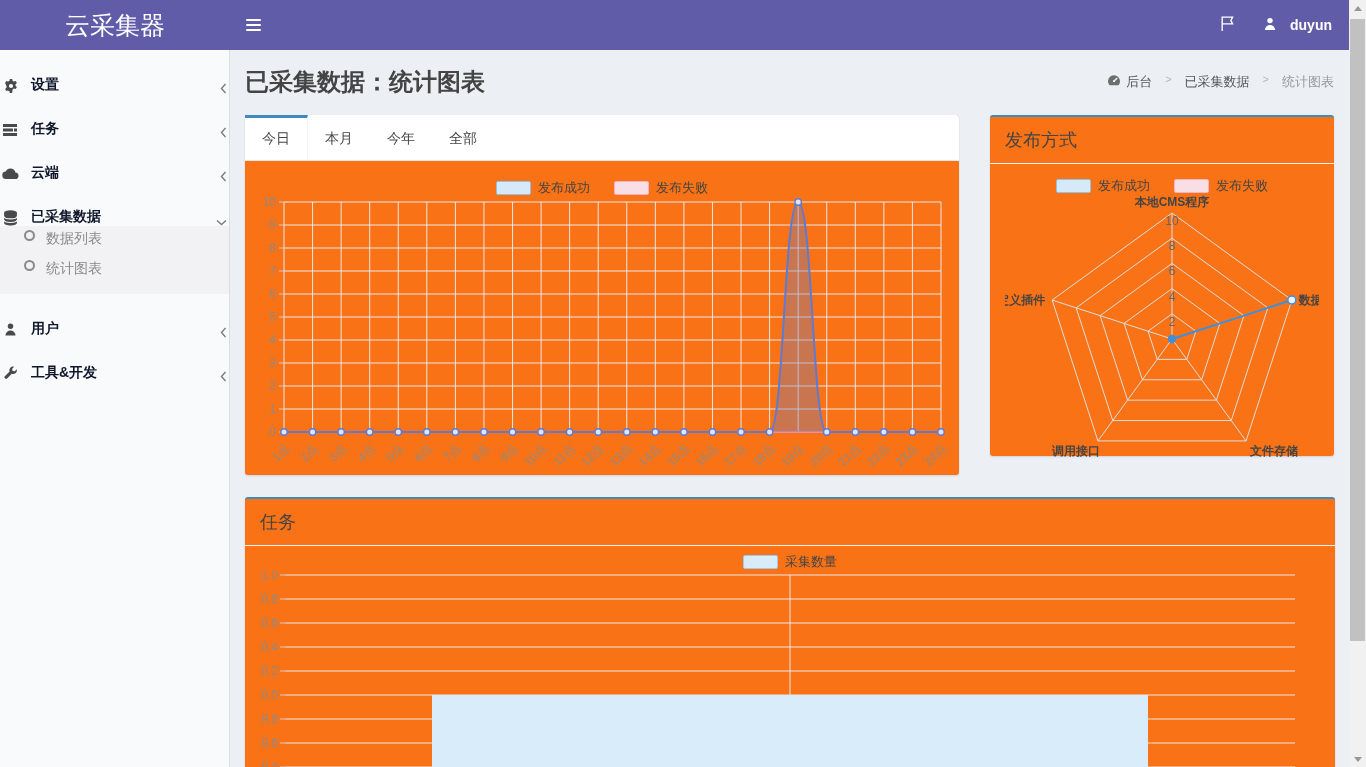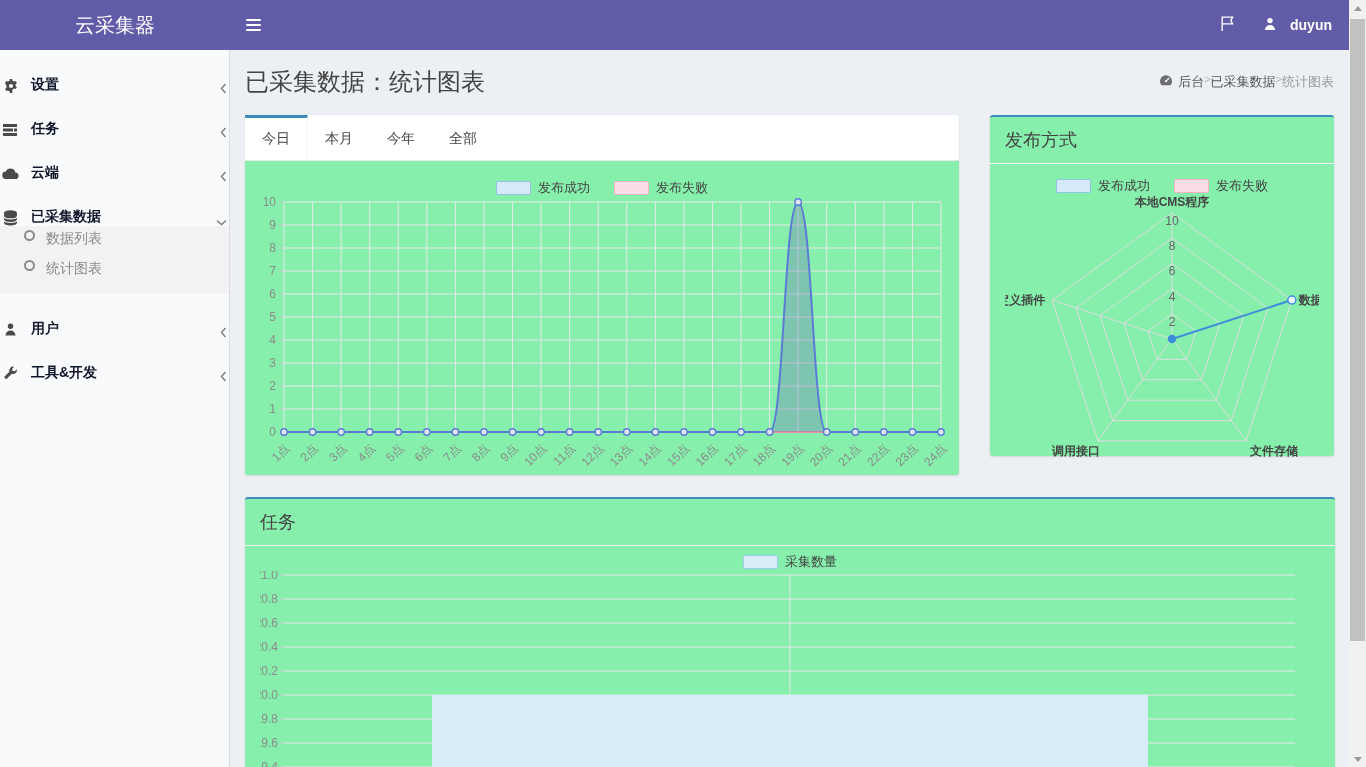--- a/index.html
+++ b/index.html
@@ -2,48 +2,48 @@
 <html><head>
 <meta charset="utf-8">
 <style>
   *{margin:0;padding:0;box-sizing:border-box}
   html,body{width:1366px;height:767px;overflow:hidden}
   body{font-family:"Liberation Sans","DejaVu Sans",sans-serif;background:#ecf0f5;position:relative;font-size:14px;color:#444}
   svg text{font-size:12px;font-family:"Liberation Sans","DejaVu Sans",sans-serif}
 
   
   .header{position:absolute;top:0;left:0;width:1366px;height:50px;background:#605ca8;display:flex;align-items:stretch;z-index:5}
-  .logo{width:230px;display:flex;align-items:center;justify-content:center;color:#fff;font-size:20px}
+  .logo{width:230px;display:flex;align-items:center;justify-content:center;color:#fff;font-size:25px}
   .hamburger{width:46px;display:flex;flex-direction:column;align-items:center;justify-content:center;gap:3px;cursor:pointer}
   .hamburger span{display:block;width:15px;height:2px;background:#fff;border-radius:1px}
   .header-right{margin-left:auto;display:flex;align-items:center;gap:26px;padding-right:34px}
   .flag-btn,.user-btn{display:flex;align-items:center;gap:12px;color:#fff;cursor:pointer}
   .user-btn{font-weight:bold;font-size:14px}
 
   
   .sidebar{position:absolute;top:50px;left:0;width:230px;height:717px;background:#f9fafc;border-right:1px solid #d8dce3}
   .menu-item{height:44px;display:flex;align-items:flex-end;padding:0 2px;cursor:pointer;color:#0f172a;font-weight:bold}
   .menu-icon{width:17px;height:17px;margin-right:12px;display:flex;align-items:center;justify-content:center;color:#4a4a4a}
   .menu-icon svg{display:block}
   .chev{margin-left:auto;color:#7c7c7c;display:flex}
   .submenu{background:#f2f2f4;padding:4px 0}
   .submenu-item{height:30px;display:flex;align-items:flex-start;padding-left:24px;color:#8a8a8a;cursor:pointer}
   .circle-o{width:11px;height:11px;border:2px solid #8a8a8a;border-radius:50%;margin-right:11px}
 
   
   .content{position:absolute;left:230px;top:50px;width:1119px;height:717px;padding:14px 15px 0 15px}
   .content-header{display:flex;align-items:center;margin-bottom:15px;height:36px}
-  .page-title{font-size:24px;color:#444;font-weight:normal}
-  .breadcrumb{margin-left:auto;display:flex;align-items:flex-start;gap:0;font-size:13px;color:#555}
+  .page-title{font-size:24px;color:#444;font-weight:bold}
+  .breadcrumb{margin-left:auto;display:flex;align-items:flex-start;gap:13px;font-size:13px;color:#555}
   .breadcrumb .sep{color:#b5b5b5;font-size:11px}
   .crumb{display:flex;align-items:center;gap:5px;cursor:pointer}
   .crumb.current{color:#999;cursor:default}
 
   .row1{display:flex;gap:31px;margin-bottom:22px}
-  .box{background:#86efac;border-radius:3px;box-shadow:0 1px 2px rgba(0,0,0,.12)}
+  .box{background:#f97316;border-radius:3px;box-shadow:0 1px 2px rgba(0,0,0,.12)}
   .box.top-accent{border-top:2px solid #3c8dbc}
   .tabs-box{width:714px;height:360px}
   .radar-box{width:344px;height:341px}
   .tasks-box{width:1090px;height:340px}
 
   .nav-tabs{display:flex;border-bottom:1px solid #e7e7e7;background:#fff;border-radius:3px 3px 0 0}
   .tab{padding:0 17px;height:45px;display:flex;align-items:center;font-size:14px;color:#444;cursor:pointer;border-top:3px solid transparent}
   .tab.active{border-top-color:#3c8dbc;border-right:1px solid #f4f4f4;background:#fff}
 
   .box-header{padding:11px 15px;border-bottom:1px solid #f4f4f4}

